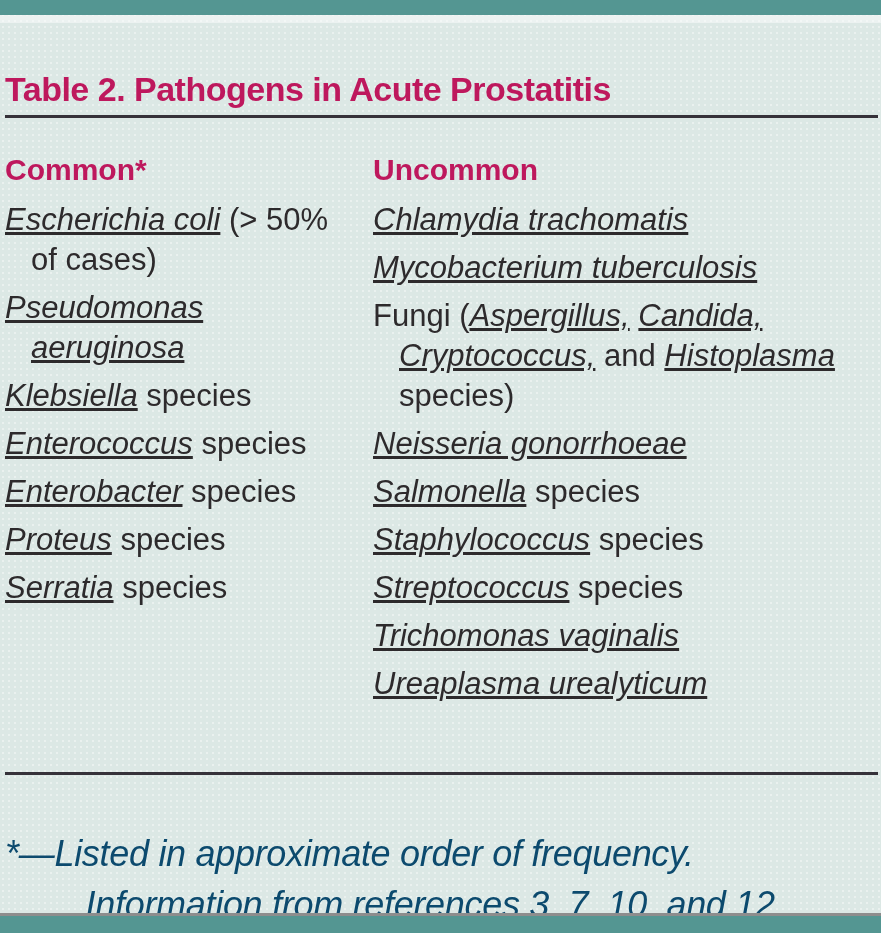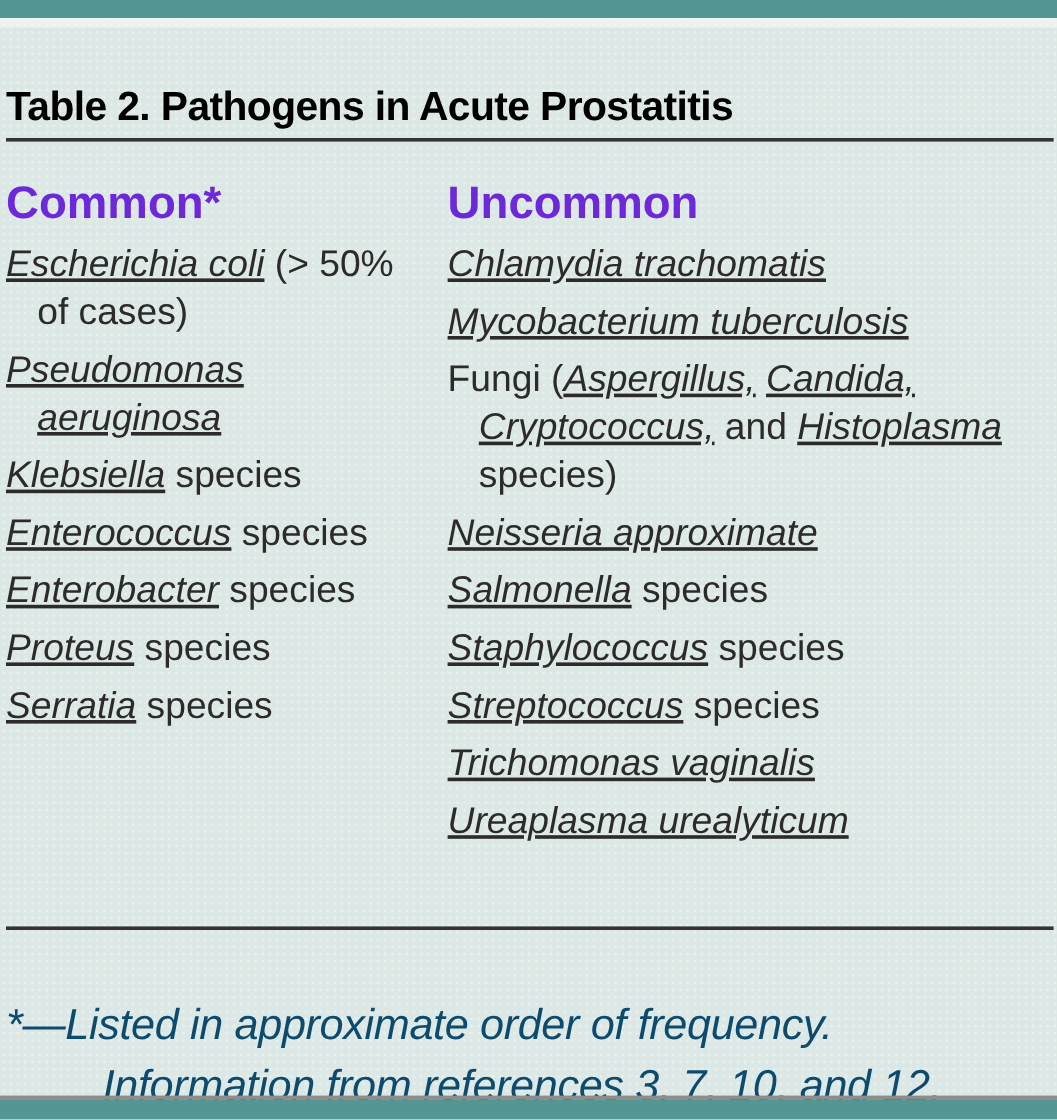--- a/index.html
+++ b/index.html
@@ -16,34 +16,34 @@
     position:absolute; left:0; top:0; width:881px; height:15px;
     background:#549692;
   }
   .top-light {
     position:absolute; left:0; top:15px; width:881px; height:8px;
     background:rgba(255,255,255,0.45);
   }
   .page-title {
     position:absolute; left:5px; top:47px; width:860px;
     font-size:34px; font-weight:bold; letter-spacing:-0.5px;
-    color:#000000; white-space:nowrap;
+    color:#be185d; white-space:nowrap;
   }
   .rule {
     position:absolute; left:5px; width:873px; height:3px;
     background:#36323a;
   }
   .rule-title { top:115px; }
   .rule-foot  { top:772px; }
   .col { position:absolute; top:150px; }
   .col-left  { left:5px;   width:362px; }
   .col-right { left:373px; width:504px; }
   .col-header {
-    font-size:38px; font-weight:bold; line-height:40px;
-    margin:0 0 10px 0; color:#6d28d9;
+    font-size:30px; font-weight:bold; line-height:40px;
+    margin:0 0 10px 0; color:#be185d;
   }
   .entry {
     font-size:31px; line-height:40px;
     margin:0 0 8px 0;
     padding-left:26px; text-indent:-26px;
     white-space:nowrap;
   }
   .it { font-style:italic;text-decoration:underline; }
   .rm { font-style:normal; }
   .footnote {
@@ -84,21 +84,21 @@
       <p class="entry"><span class="it">Serratia</span><span class="rm"> species</span></p>
     </div>
 </div>
 
 <div class="col col-right">
   <div class="col-header">Uncommon</div>
   <div>
       <p class="entry"><span class="it">Chlamydia trachomatis</span></p>
       <p class="entry"><span class="it">Mycobacterium tuberculosis</span></p>
       <p class="entry"><span class="rm">Fungi (</span><span class="it">Aspergillus,</span><span class="rm"> </span><span class="it">Candida,</span><br><span class="it">Cryptococcus,</span><span class="rm"> and </span><span class="it">Histoplasma</span><br><span class="rm">species)</span></p>
-      <p class="entry"><span class="it">Neisseria approximate</span></p>
+      <p class="entry"><span class="it">Neisseria gonorrhoeae</span></p>
       <p class="entry"><span class="it">Salmonella</span><span class="rm"> species</span></p>
       <p class="entry"><span class="it">Staphylococcus</span><span class="rm"> species</span></p>
       <p class="entry"><span class="it">Streptococcus</span><span class="rm"> species</span></p>
       <p class="entry"><span class="it">Trichomonas vaginalis</span></p>
       <p class="entry"><span class="it">Ureaplasma urealyticum</span></p>
     </div>
 </div>
 
 <div class="rule rule-foot"></div>
 

